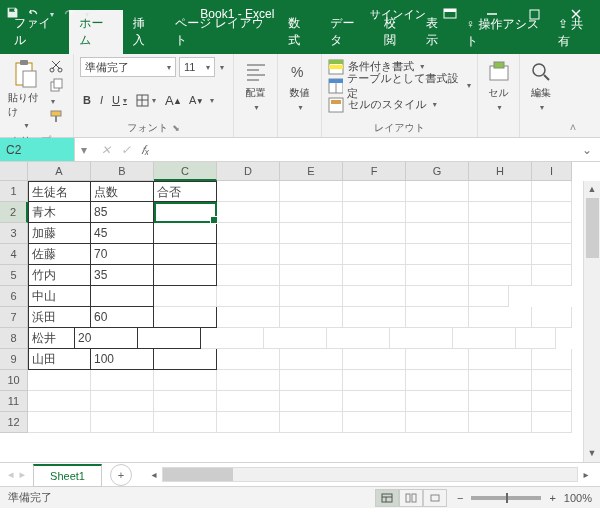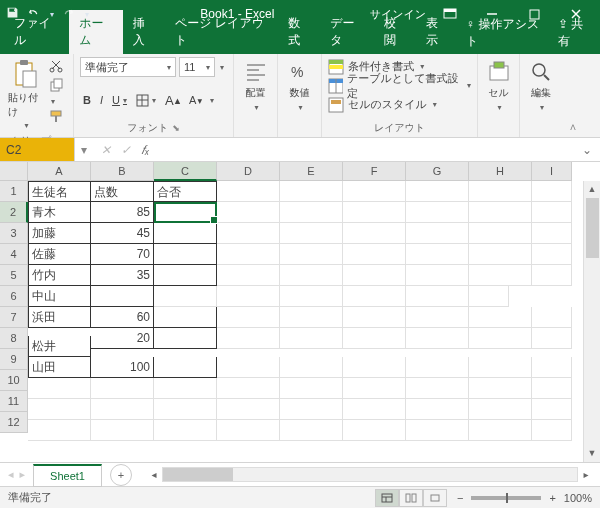--- a/index.html
+++ b/index.html
@@ -27,39 +27,39 @@
 .combo{background:#fff;border:1px solid #c4c4c4;height:20px;display:flex;align-items:center;padding:0 4px;font-size:11px}
 .btn{padding:2px 3px;display:flex;align-items:center;gap:1px}
 .align{width:44px;display:flex;flex-direction:column;align-items:center}
 .numg{width:44px}
 .styleg{flex:0 0 156px}
 .styleg .row{display:flex;align-items:center;gap:4px;height:19px;font-size:11px;color:#444}
 .cellg{width:42px}
 .editg{width:42px;border-right:none}
 .vbtn{display:flex;flex-direction:column;align-items:center;gap:3px;padding:4px 0}
 .namebox{height:24px;border-bottom:1px solid #d4d4d4;display:flex;align-items:center;background:#fff}
-.namebox .nb{width:75px;padding:0 6px;border-right:1px solid #d4d4d4;height:100%;display:flex;align-items:center;background:#eab308;font-size:12px}
+.namebox .nb{width:75px;padding:0 6px;border-right:1px solid #d4d4d4;height:100%;display:flex;align-items:center;background:#5eead4;font-size:12px}
 .namebox .expn{width:18px;color:#888;text-align:center}
 .namebox .fx{padding:0 8px;color:#666;font-style:italic;display:flex;gap:10px;align-items:center}
 .fbar-exp{margin-left:auto;padding:0 8px;color:#777}
 .sheet{position:relative;height:300px;overflow:hidden;background:#fff}
 .corner{position:absolute;left:0;top:0;width:28px;height:19px;background:#e6e6e6;border-right:1px solid #ccc;border-bottom:1px solid #ccc}
 .colhdrs{position:absolute;left:28px;top:0;display:flex}
 .colhdr{height:19px;background:#e6e6e6;border-right:1px solid #ccc;border-bottom:1px solid #ccc;text-align:center;font-size:11px;line-height:19px;color:#555}
 .colhdr.sel{background:#d3e0d3;border-bottom:2px solid #0f7237}
 .rowhdrs{position:absolute;left:0;top:19px}
 .rowhdr{width:28px;height:21px;background:#e6e6e6;border-right:1px solid #ccc;border-bottom:1px solid #ccc;text-align:center;font-size:11px;line-height:21px;color:#555}
 .rowhdr.sel{background:#d3e0d3;border-right:2px solid #0f7237}
 .cells{position:absolute;left:28px;top:19px}
 .crow{display:flex}
 .cell{height:21px;border-right:1px solid #e0e0e0;border-bottom:1px solid #e0e0e0;font-size:12px;padding:0 3px;line-height:20px;overflow:hidden;white-space:nowrap}
 .cell.bd{border-right:1px solid #333;border-bottom:1px solid #333}
 .cell.bt{border-top:1px solid #333}
 .cell.bl{border-left:1px solid #333}
-.cell.r{text-align:right}
+.cell.r{text-align:left}
 .selcell{position:absolute;border:2px solid #0f7237;pointer-events:none}
 .selcell::after{content:"";position:absolute;right:-3px;bottom:-3px;width:6px;height:6px;background:#0f7237;border:1px solid #fff}
 .vscroll{position:absolute;right:0;top:19px;width:17px;bottom:0;background:#f0f0f0;border-left:1px solid #ddd}
 .vscroll .up,.vscroll .dn{height:17px;text-align:center;font-size:9px;color:#666;line-height:17px}
 .vscroll .dn{position:absolute;bottom:0;width:100%}
 .vscroll .th{position:absolute;top:17px;width:13px;left:2px;height:60px;background:#cdcdcd}
 .sheettabs{height:24px;background:#fff;border-top:1px solid #d4d4d4;display:flex;align-items:center;font-size:11px}
 .sheettabs .nav{padding:0 8px;color:#999;display:flex;gap:6px}
 .sheettabs .st{padding:4px 16px;background:#fff;border:1px solid #ccc;border-top:2px solid #0f7237;margin-bottom:-1px;color:#0f7237}
 .sheettabs .add{width:22px;height:22px;border:1px solid #ccc;border-radius:11px;margin-left:8px;text-align:center;line-height:20px;color:#666}
@@ -402,21 +402,21 @@
         <div class="cell bd r" style="width: 63px;">60</div>
         <div class="cell bd" style="width: 63px;"></div>
         <div class="cell" style="width: 63px;"></div>
         <div class="cell" style="width: 63px;"></div>
         <div class="cell" style="width: 63px;"></div>
         <div class="cell" style="width: 63px;"></div>
         <div class="cell" style="width: 63px;"></div>
         <div class="cell" style="width: 40px;"></div>
       </div>
       <div class="crow">
-        <div class="cell bd bl" style="width: 63px; margin-top: 8px;">松井</div>
+        <div class="cell bd bl" style="width: 47px;">松井</div>
         <div class="cell bd r" style="width: 63px;">20</div>
         <div class="cell bd" style="width: 63px;"></div>
         <div class="cell" style="width: 63px;"></div>
         <div class="cell" style="width: 63px;"></div>
         <div class="cell" style="width: 63px;"></div>
         <div class="cell" style="width: 63px;"></div>
         <div class="cell" style="width: 63px;"></div>
         <div class="cell" style="width: 40px;"></div>
       </div>
       <div class="crow">

